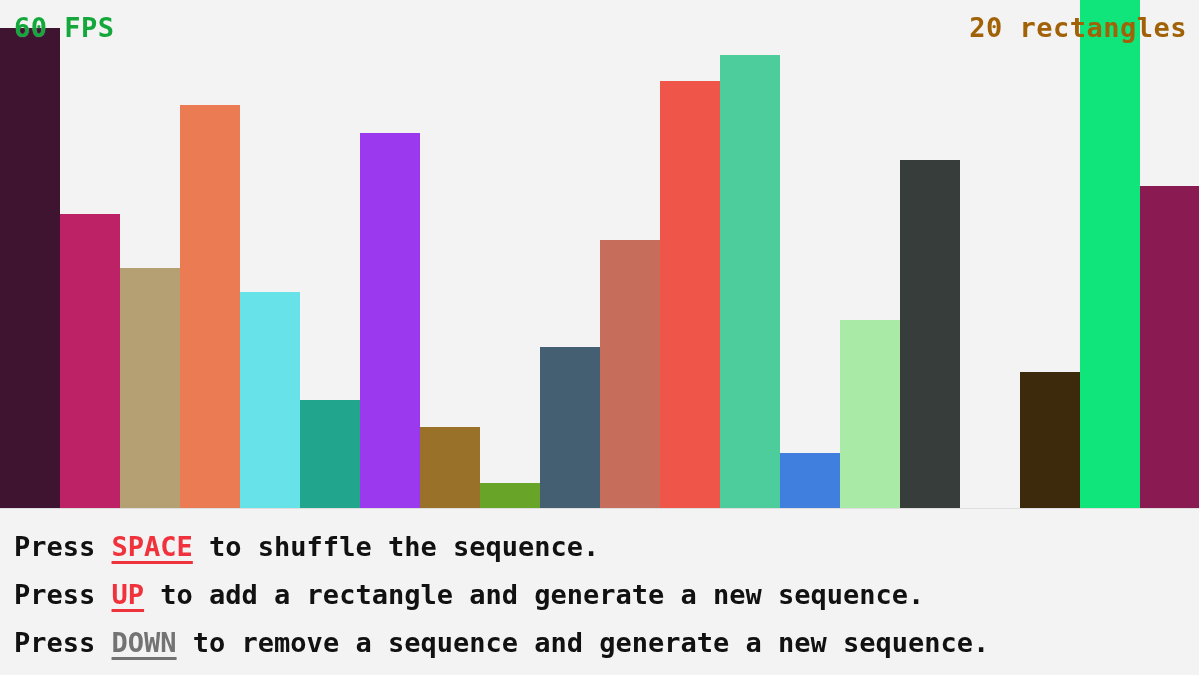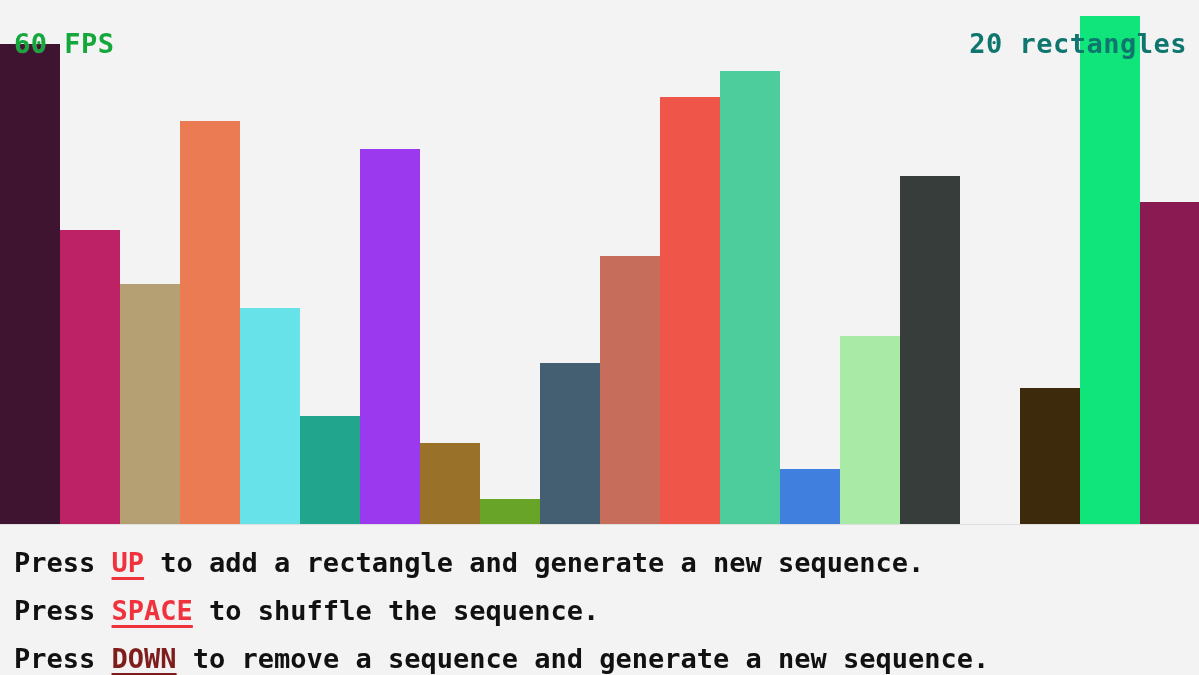--- a/index.html
+++ b/index.html
@@ -12,21 +12,20 @@
     height: 675px;
     overflow: hidden;
     font-family: "DejaVu Sans Mono", monospace;
   }
 
   #app {
     position: relative;
     width: 1199px;
     height: 534px;
     background: #f2f3f2;
-    margin-top: 16px;
   }
 
   
   #chart-area {
     position: absolute;
     left: 0;
     top: 0;
     width: 1199px;
     height: 509px;
     background: #f2f3f2;
@@ -136,33 +135,33 @@
         <div class="bar" style="left: 900px; width: 60px; height: 348px; background: rgb(55, 61, 58);"></div>
         <div class="bar" style="left: 1020px; width: 60px; height: 136px; background: rgb(61, 41, 11);"></div>
         <div class="bar" style="left: 1080px; width: 60px; height: 508px; background: rgb(15, 229, 122);"></div>
         <div class="bar" style="left: 1140px; width: 60px; height: 322px; background: rgb(138, 27, 82);"></div>
       </div>
 
     <div id="baseline" style="background: rgb(221, 222, 221);"></div>
 
     <div id="fps-counter" style="color: rgb(20, 168, 60);">60 FPS</div>
 
-    <div id="rect-count" style="color: #0f766e;">20 rectangles</div>
+    <div id="rect-count" style="color: #a16207;">20 rectangles</div>
 
   </div>
 
   <div id="instructions">
 
     <div class="instruction-line">
+      <span>Press </span><span class="key" style="color: rgb(240, 50, 60);">SPACE</span><span> to shuffle the sequence.</span>
+    </div>
+
+    <div class="instruction-line">
       <span>Press </span><span class="key" style="color: rgb(240, 50, 60);">UP</span><span> to add a rectangle and generate a new sequence.</span>
     </div>
 
     <div class="instruction-line">
-      <span>Press </span><span class="key" style="color: rgb(240, 50, 60);">SPACE</span><span> to shuffle the sequence.</span>
-    </div>
-
-    <div class="instruction-line">
-      <span>Press </span><span class="key" style="color: #7f1d1d;">DOWN</span><span> to remove a sequence and generate a new sequence.</span>
+      <span>Press </span><span class="key" style="color: #737373;">DOWN</span><span> to remove a sequence and generate a new sequence.</span>
     </div>
 
   </div>
 
 </div>
 
 </body></html>

